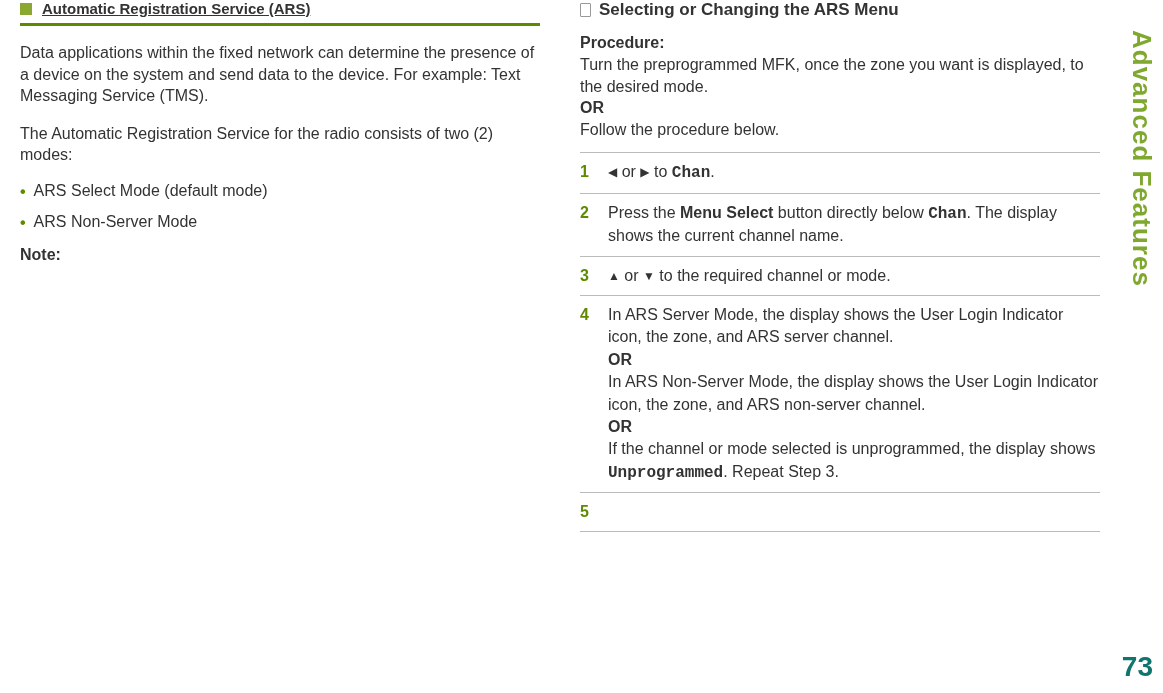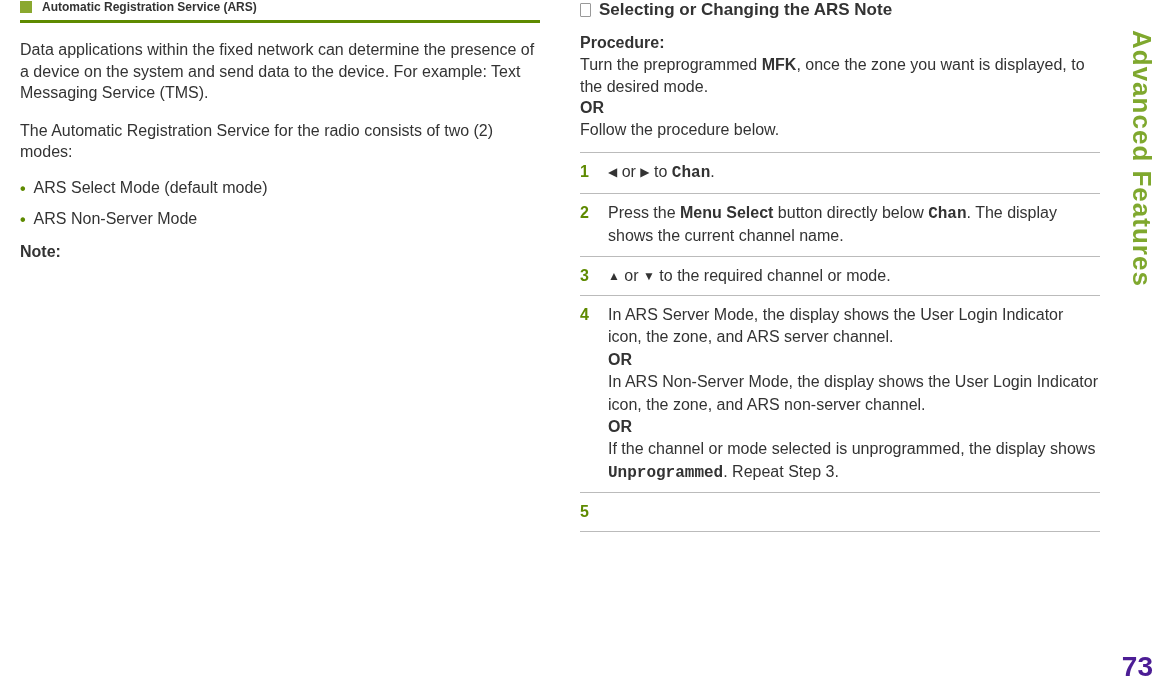--- a/index.html
+++ b/index.html
@@ -4,44 +4,44 @@
 <style>
   * { box-sizing: border-box; margin: 0; padding: 0; }
   html, body { width: 1163px; height: 693px; font-family: Arial, Helvetica, sans-serif; color: #333; background: #fff; }
   .page { position: relative; width: 1163px; height: 693px; padding: 0 40px 0 20px; }
   .cols { display: flex; gap: 40px; }
   .col { width: 520px; }
   .col-left { padding-top: 0; }
   .col-right { padding-top: 0; }
   .section-title-row { display: flex; align-items: center; gap: 10px; margin-bottom: 6px; }
   .sq-bullet { width: 12px; height: 12px; background: #8aa82f; display: inline-block; }
-  .section-title { font-size: 12px; font-weight: bold; color: #333; }
+  .section-title { font-size: 15px; font-weight: bold; color: #333; text-decoration: underline; }
   .hr-green { height: 3px; background: #5e8a00; margin-bottom: 16px; }
   .para { font-size: 16px; line-height: 1.35; margin-bottom: 16px; }
   .bullet-row { display: flex; align-items: flex-start; gap: 8px; margin-bottom: 10px; font-size: 16px; }
   .dot { color: #5e8a00; font-weight: bold; line-height: 1.3; }
   .note-row { display: flex; gap: 7px; font-size: 16px; line-height: 1.35; margin-top: 8px; }
   .note-label { font-weight: bold; white-space: nowrap; }
   .sub-title-row { display: flex; align-items: center; gap: 8px; margin-bottom: 14px; }
   .page-icon { width: 11px; height: 14px; border: 1px solid #999; border-radius: 1px; display: inline-block; position: relative; }
   .sub-title { font-size: 17px; font-weight: bold; color: #333; }
   .proc-label { font-weight: bold; font-size: 16px; margin-bottom: 2px; }
   .proc-text { font-size: 16px; line-height: 1.35; }
-  .mfk { font-weight: bold; }
+  .mfk { font-weight: normal; }
   .or { font-weight: bold; }
   .steps { margin-top: 12px; }
   .step { display: flex; gap: 14px; font-size: 16px; line-height: 1.4; padding: 8px 0; border-bottom: 1px solid #bbb; }
   .step:first-child { border-top: 1px solid #bbb; }
   .step-num { color: #5e8a00; font-weight: bold; width: 14px; flex-shrink: 0; }
   .step-body { flex: 1; }
   .mono { font-family: "Courier New", monospace; font-weight: bold; }
   .menu-select { font-weight: bold; }
   .tri { display: inline-block; font-size: 12px; vertical-align: 1px; }
   .side-title { position: absolute; right: 6px; top: 30px; writing-mode: vertical-rl; color: #7fa82e; font-size: 26px; font-weight: bold; letter-spacing: 1px; }
-  .page-num { position: absolute; right: 10px; bottom: 10px; color: #4c1d95; font-size: 28px; font-weight: bold; }
+  .page-num { position: absolute; right: 10px; bottom: 10px; color: #0f766e; font-size: 28px; font-weight: bold; }
 </style>
 </head>
 <body>
 
 <div class="page">
 
   <div class="side-title">Advanced Features</div>
   <div class="page-num">73</div>
 
   <div class="cols">
@@ -66,21 +66,21 @@
       </div>
 
       <div class="note-row">
         <span class="note-label">Note:</span>
       </div>
     </div>
 
     <div class="col col-right">
       <div class="sub-title-row">
         <span class="page-icon"></span>
-        <span class="sub-title">Selecting or Changing the ARS Note</span>
+        <span class="sub-title">Selecting or Changing the ARS Menu</span>
       </div>
 
       <div class="proc-label">Procedure:</div>
       <div class="proc-text">
         <span>Turn the preprogrammed </span><span class="mfk">MFK</span><span>, once the zone you want is displayed, to the desired mode.</span>
       </div>
       <div class="proc-text or">OR</div>
       <div class="proc-text">Follow the procedure below.</div>
 
       <div class="steps">

